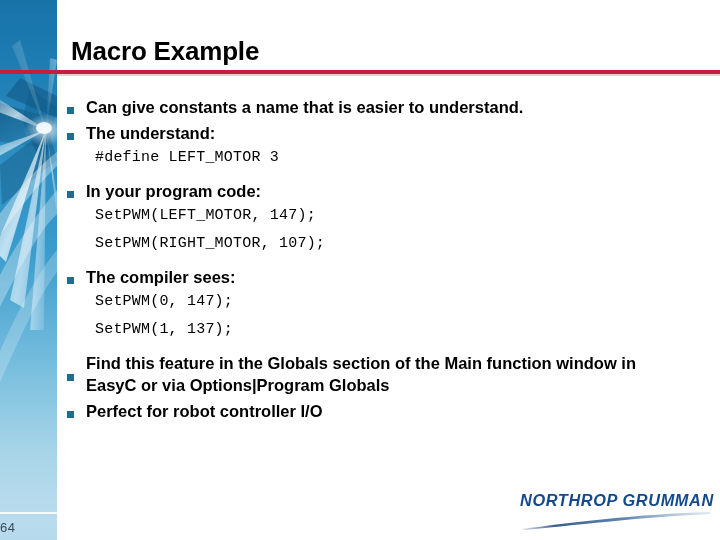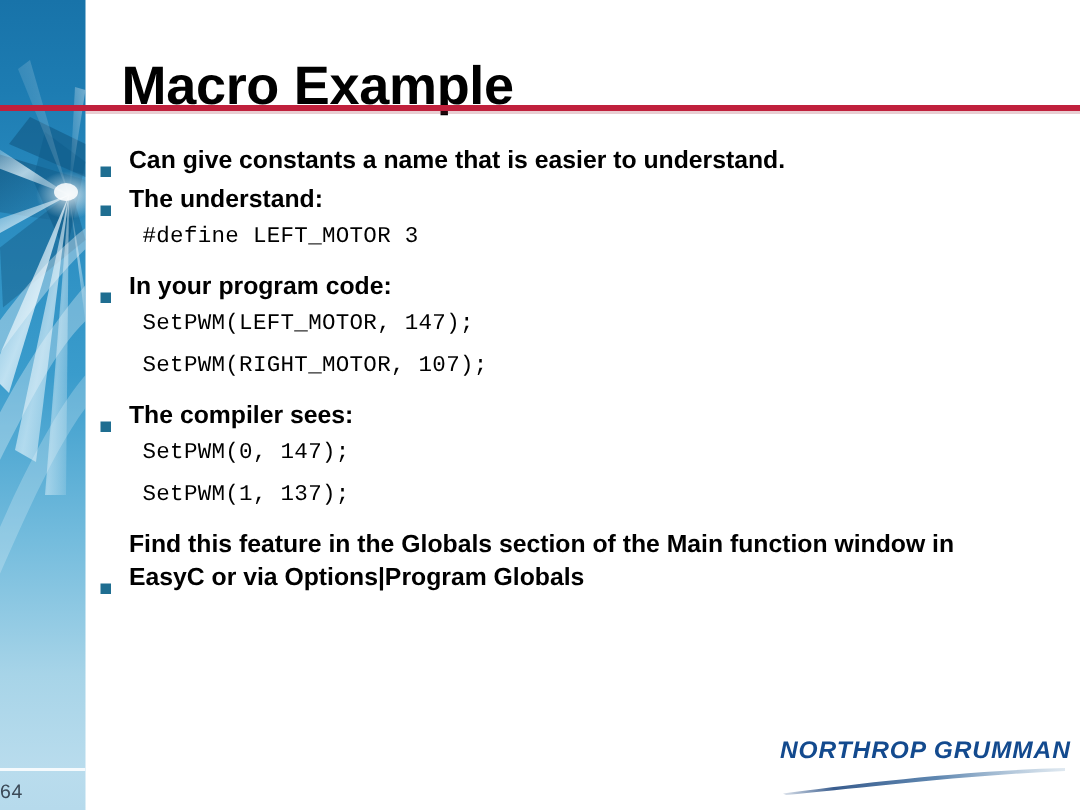--- a/index.html
+++ b/index.html
@@ -81,40 +81,40 @@
     left: 57px;
     top: 74px;
     width: 663px;
     height: 2px;
     background: rgba(150, 30, 50, 0.22);
   }
 
   
   .slide-title {
     position: absolute;
-    left: 81px;
+    left: 71px;
     top: 36px;
     font-family: "Liberation Sans", sans-serif;
-    font-size: 36px;
+    font-size: 26px;
     font-weight: bold;
     color: #000000;
     letter-spacing: -0.2px;
     white-space: nowrap;
   }
 
   
   .body {
     position: absolute;
     left: 62px;
     top: 96px;
     width: 620px;
   }
   .bullet-line {
     display: flex;
-    align-items: flex-end;
+    align-items: center;
     font-family: "Liberation Sans", sans-serif;
     font-size: 16.5px;
     font-weight: bold;
     color: #000000;
     line-height: 22px;
     margin-bottom: 4px;
   }
   .bullet-mark {
     flex: 0 0 auto;
     width: 7px;
@@ -258,20 +258,24 @@
     <div class="code-line">SetPWM(0, 147);</div>
     <div class="code-line">SetPWM(1, 137);</div>
 
     <div class="gap-sm"></div>
 
     <div class="bullet-line">
       <span class="bullet-mark"></span>
       <span class="bullet-text">Find this feature in the Globals section of the Main function window in EasyC or via Options|Program Globals</span>
     </div>
 
+    <div class="bullet-line">
+      <span class="bullet-mark"></span>
+      <span class="bullet-text">Perfect for robot controller I/O</span>
+    </div>
 
   </div>
 
   <div class="logo">
     <div class="logo-text">NORTHROP GRUMMAN</div>
     <svg class="logo-swoosh" viewBox="0 0 194 22" preserveAspectRatio="none">
       <defs>
         <linearGradient id="swooshGrad" x1="0" y1="0" x2="1" y2="0">
           <stop offset="0%" stop-color="#16407a" stop-opacity="0.15"></stop>
           <stop offset="18%" stop-color="#16407a" stop-opacity="0.85"></stop>

